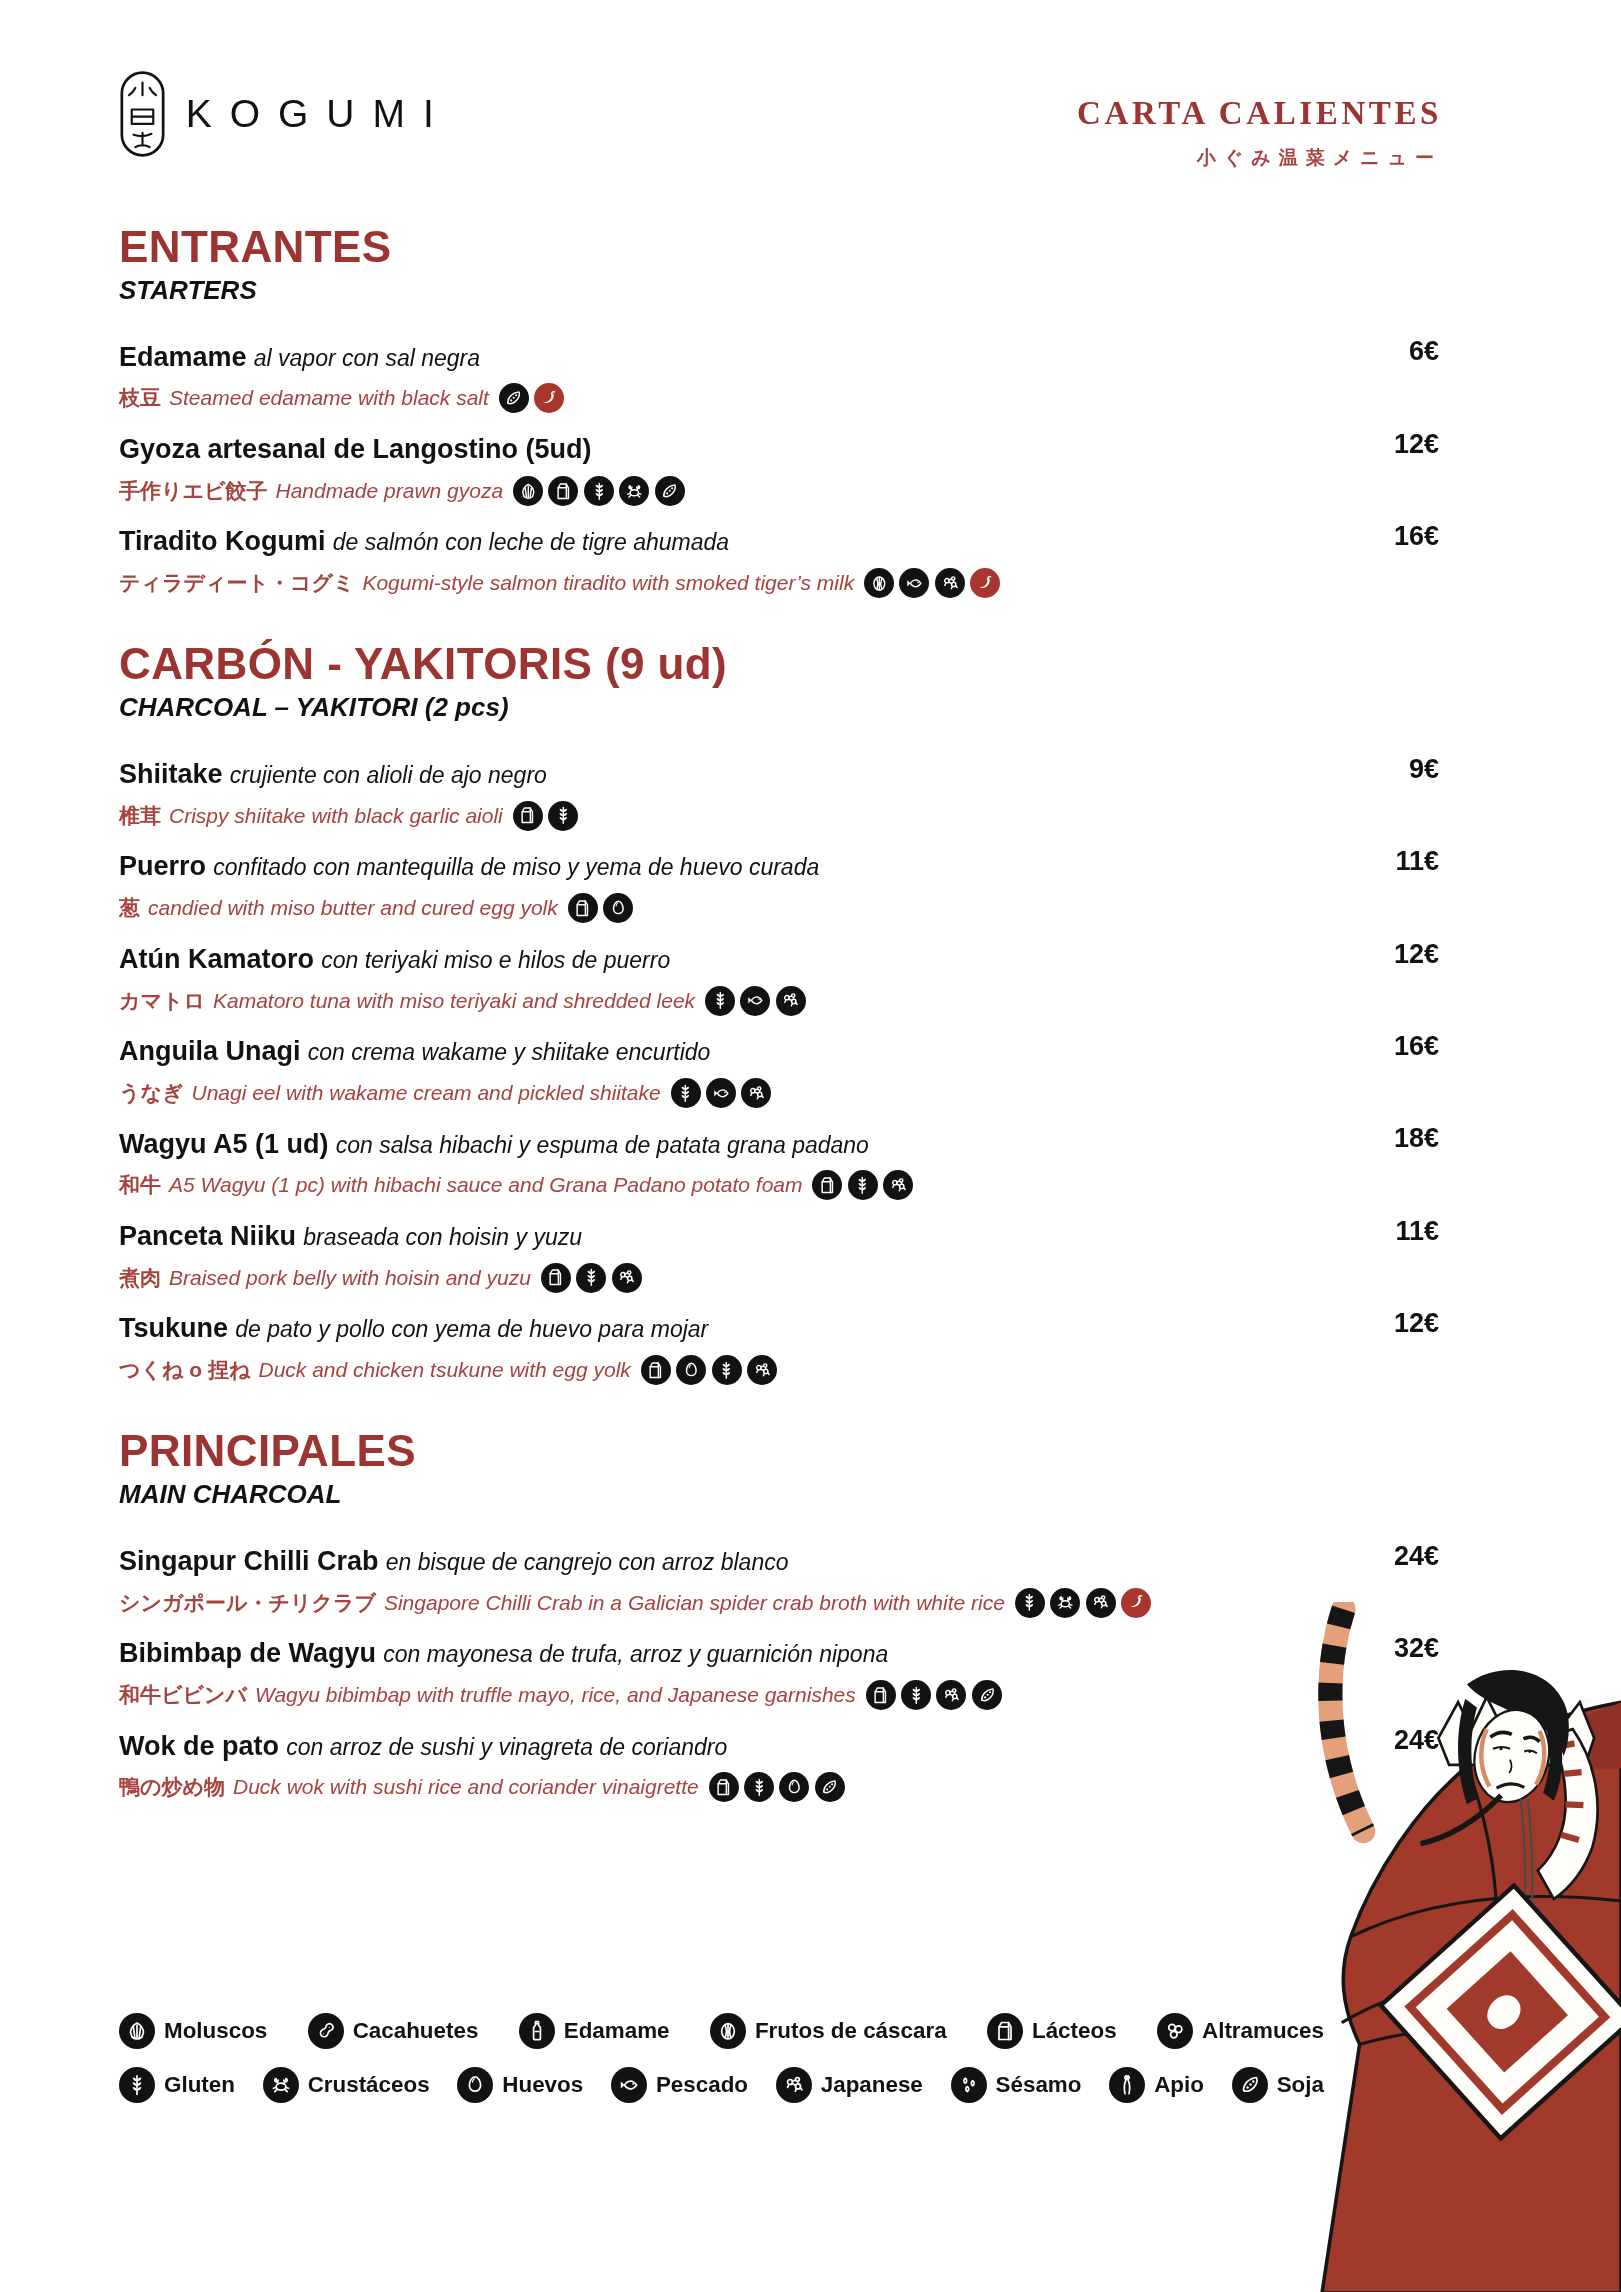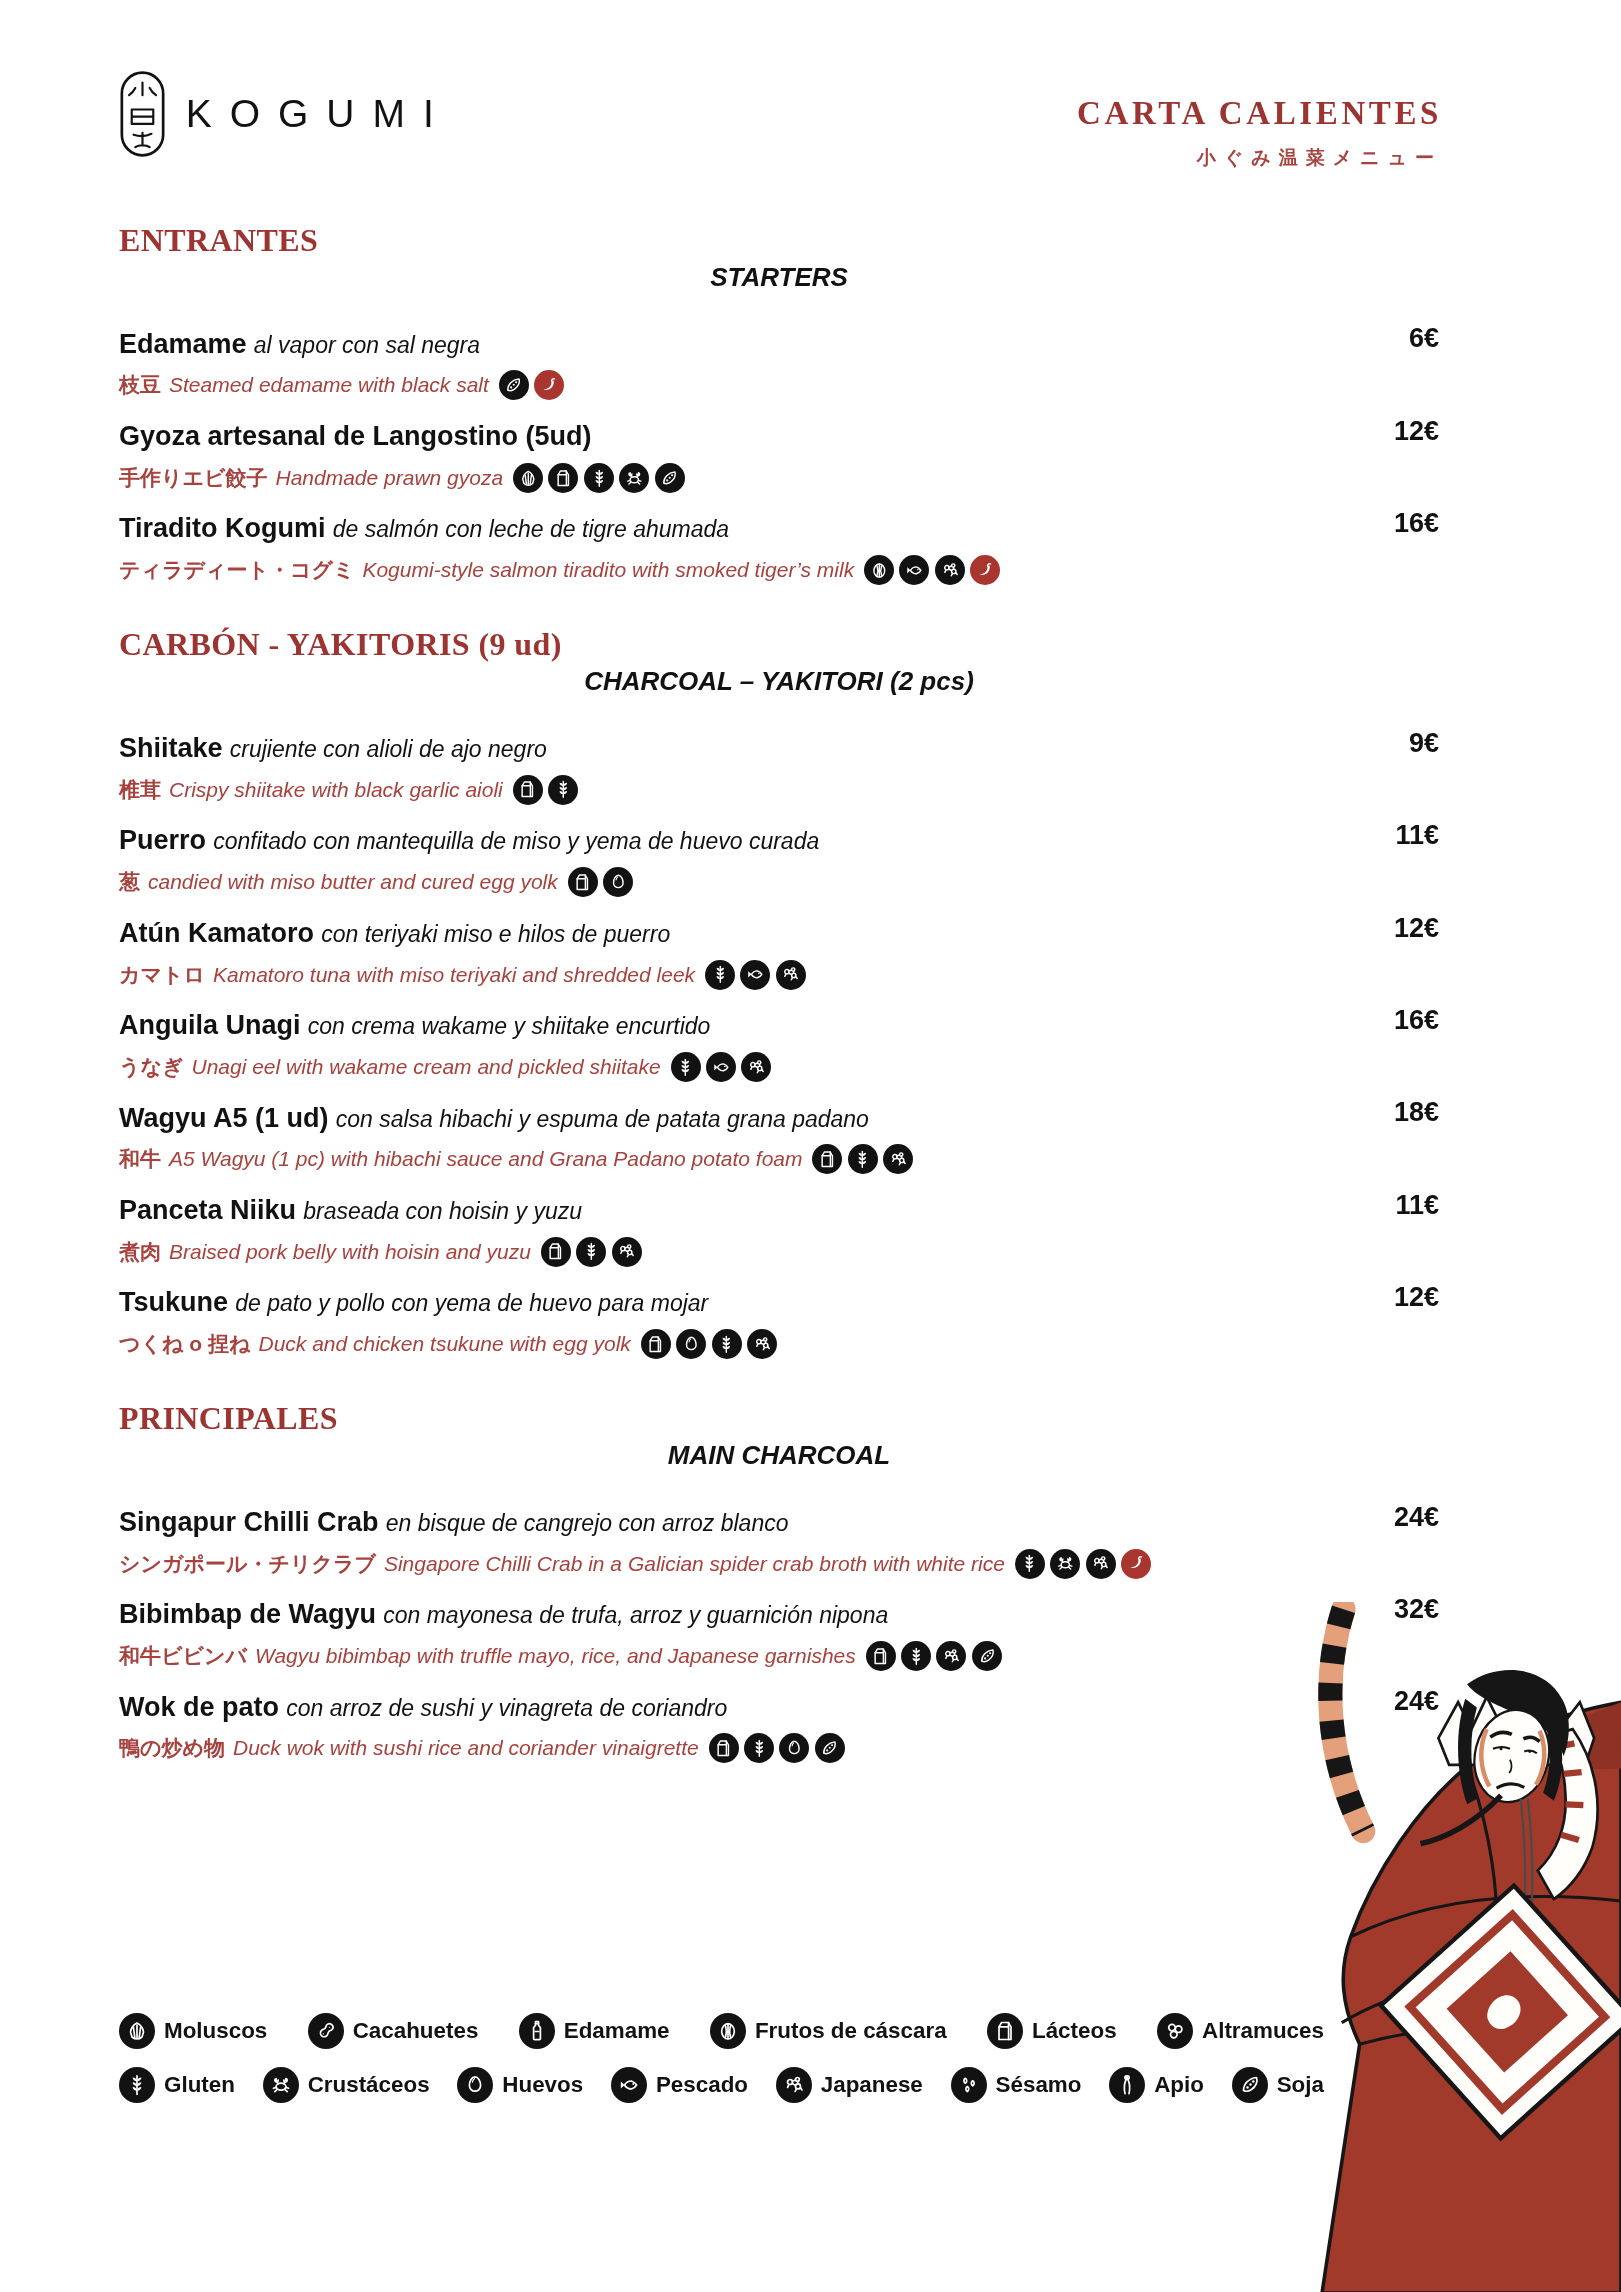--- a/index.html
+++ b/index.html
@@ -17,22 +17,22 @@
   .logo{display:flex;align-items:center;gap:19.7px;}
   .seal{width:47px;height:88px;}
   .wordmark{font-size:39px;font-weight:500;letter-spacing:18px;color:var(--ink);font-family:"Liberation Sans",sans-serif;}
   .title-block{text-align:right;margin-top:25px;}
   .carta-title{font-family:"Liberation Serif",serif;font-weight:600;font-size:33px;letter-spacing:3.6px;color:var(--red);}
   .carta-sub{margin-top:12.5px;font-size:19px;font-weight:600;letter-spacing:8px;color:var(--desc-red);}
 
   
   .menu{position:absolute;top:222px;left:119px;width:1320px;}
   .section{margin-bottom:39px;}
-  .sec-es{font-size:32px;font-weight:700;color:var(--red);letter-spacing:0.4px;font-family:Liberation Serif, serif;}
-  .sec-en{font-size:26px;font-weight:700;font-style:italic;color:var(--ink);margin-top:2.7px;text-align:center;}
+  .sec-es{font-size:44px;font-weight:700;color:var(--red);letter-spacing:0.4px;}
+  .sec-en{font-size:26px;font-weight:700;font-style:italic;color:var(--ink);margin-top:2.7px;}
   .sec-items{margin-top:29px;}
   .mitem{position:relative;margin-bottom:11.6px;padding-right:116px;}
   .l1{font-size:27px;line-height:44px;color:var(--ink);}
   .iname{font-weight:700;}
   .ides{font-size:23px;font-style:italic;font-weight:500;margin-left:7.2px;}
   .l2{margin-top:1.8px;display:flex;align-items:center;min-height:34px;font-size:21px;color:var(--desc-red);}
   .ijp{font-weight:600;margin-right:8px;white-space:nowrap;}
   .ien{font-style:italic;font-weight:500;white-space:nowrap;}
   .allers{display:inline-flex;gap:5.4px;margin-left:9.9px;}
   .price{position:absolute;right:0;top:1.8px;font-size:27px;font-weight:700;color:var(--ink);}

